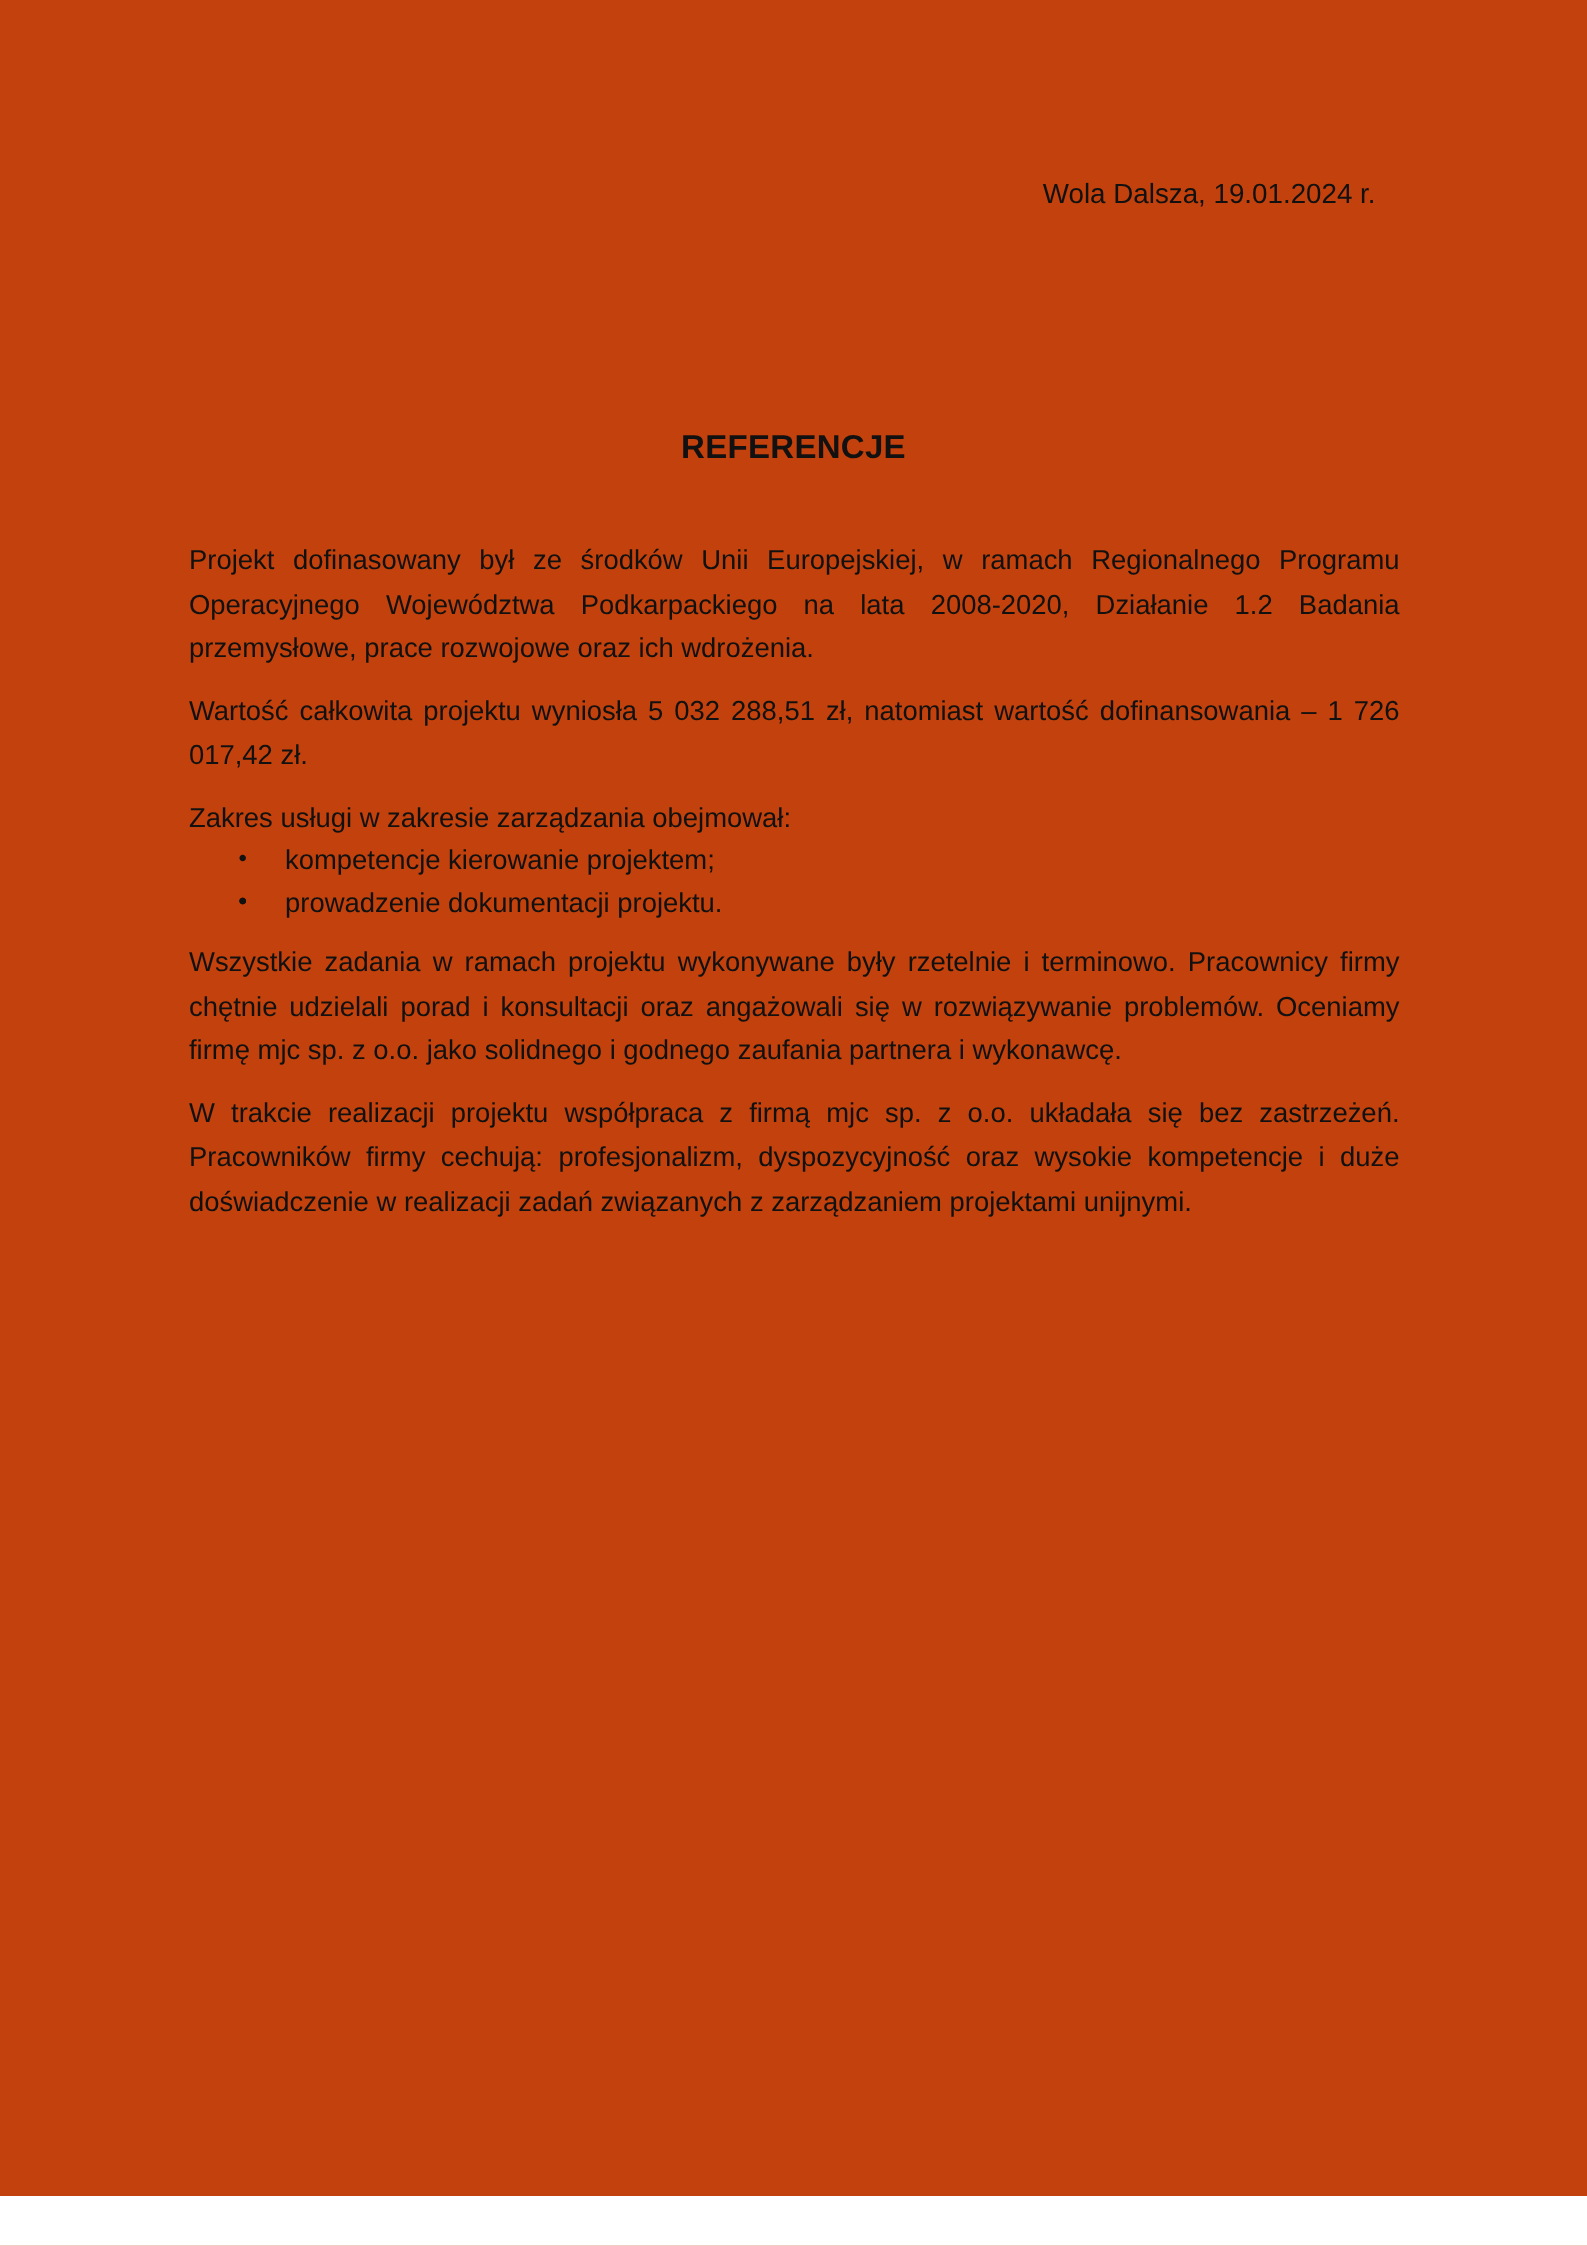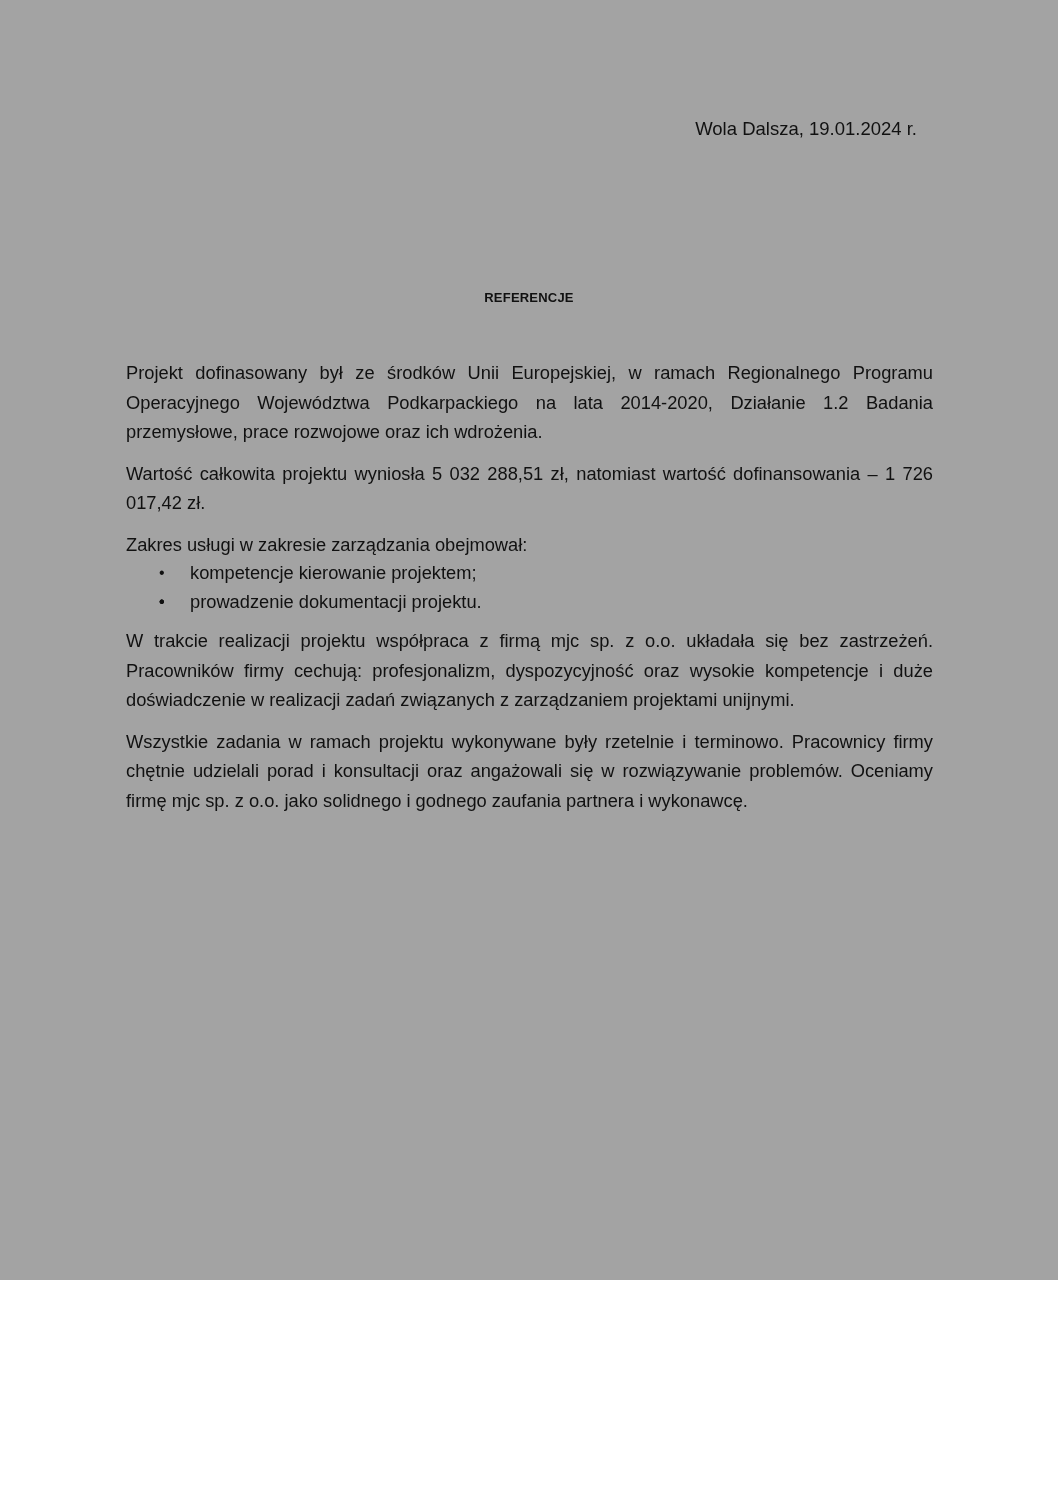--- a/index.html
+++ b/index.html
@@ -12,39 +12,39 @@
       height: 1497px;
       position: relative;
       overflow: hidden;
       font-family: "Liberation Sans", "DejaVu Sans", sans-serif;
       color: #111111;
     }
     .page {
       position: absolute;
       left: 0; top: 0;
       width: 1058px;
-      height: 1280px;
-      background: #a3a3a3;
+      height: 1464px;
+      background: #c2410c;
     }
     .place-date {
       position: absolute;
       top: 117px;
       right: 141px;
       font-size: 18.5px;
       line-height: 24px;
       white-space: nowrap;
     }
     .title {
       position: absolute;
       top: 287px;
       left: 0;
       width: 1058px;
       text-align: center;
       font-weight: bold;
-      font-size: 13px;
+      font-size: 22px;
       line-height: 22px;
       letter-spacing: 0.2px;
     }
     .body {
       position: absolute;
       top: 358px;
       left: 126px;
       width: 807px;
       font-size: 18.3px;
       line-height: 29.5px;
@@ -79,21 +79,21 @@
 <div class="page">
 
   <div class="place-date">Wola Dalsza, 19.01.2024 r.</div>
 
   <div class="title">REFERENCJE</div>
 
   <div class="body">
 
 
 
-    <p class="para last-line-left">Projekt dofinasowany był ze środków Unii Europejskiej, w ramach Regionalnego Programu Operacyjnego Województwa Podkarpackiego na lata 2014-2020, Działanie 1.2 Badania przemysłowe, prace rozwojowe oraz ich wdrożenia.</p>
+    <p class="para last-line-left">Projekt dofinasowany był ze środków Unii Europejskiej, w ramach Regionalnego Programu Operacyjnego Województwa Podkarpackiego na lata 2008-2020, Działanie 1.2 Badania przemysłowe, prace rozwojowe oraz ich wdrożenia.</p>
 
     <p class="para last-line-left">Wartość całkowita projektu wyniosła 5 032 288,51 zł, natomiast wartość dofinansowania – 1 726 017,42 zł.</p>
 
     <p class="para nojust" style="margin-bottom:3px">Zakres usługi w zakresie zarządzania obejmował:</p>
 
     <ul class="list">
       <li>
         <span class="bullet">•</span>
         <span>kompetencje kierowanie projektem;</span>
       </li>
@@ -102,18 +102,18 @@
       </li>
       <li>
         <span class="bullet">•</span>
       </li>
       <li>
         <span class="bullet">•</span>
         <span>prowadzenie dokumentacji projektu.</span>
       </li>
     </ul>
 
+    <p class="para last-line-left">Wszystkie zadania w ramach projektu wykonywane były rzetelnie i terminowo. Pracownicy firmy chętnie udzielali porad i konsultacji oraz angażowali się w rozwiązywanie problemów. Oceniamy firmę mjc sp. z o.o. jako solidnego i godnego zaufania partnera i wykonawcę.</p>
+
     <p class="para last-line-left">W trakcie realizacji projektu współpraca z firmą mjc sp. z o.o. układała się bez zastrzeżeń. Pracowników firmy cechują: profesjonalizm, dyspozycyjność oraz wysokie kompetencje i duże doświadczenie w realizacji zadań związanych z zarządzaniem projektami unijnymi.</p>
-
-    <p class="para last-line-left">Wszystkie zadania w ramach projektu wykonywane były rzetelnie i terminowo. Pracownicy firmy chętnie udzielali porad i konsultacji oraz angażowali się w rozwiązywanie problemów. Oceniamy firmę mjc sp. z o.o. jako solidnego i godnego zaufania partnera i wykonawcę.</p>
 
   </div>
 </div>
 
 </body></html>

